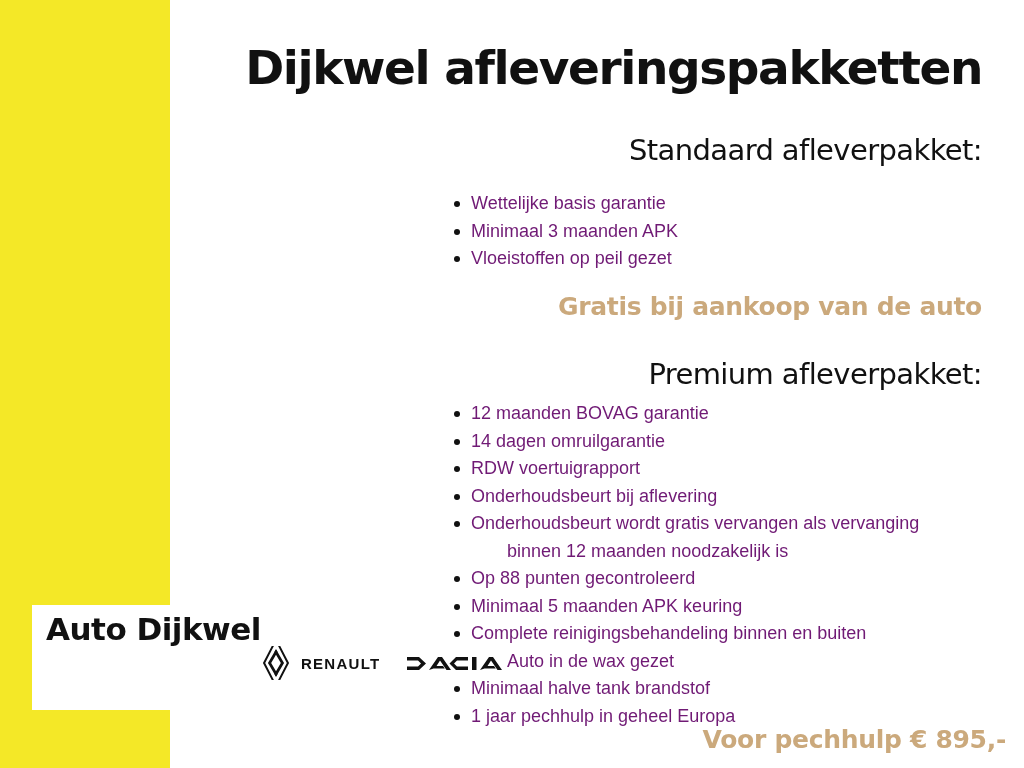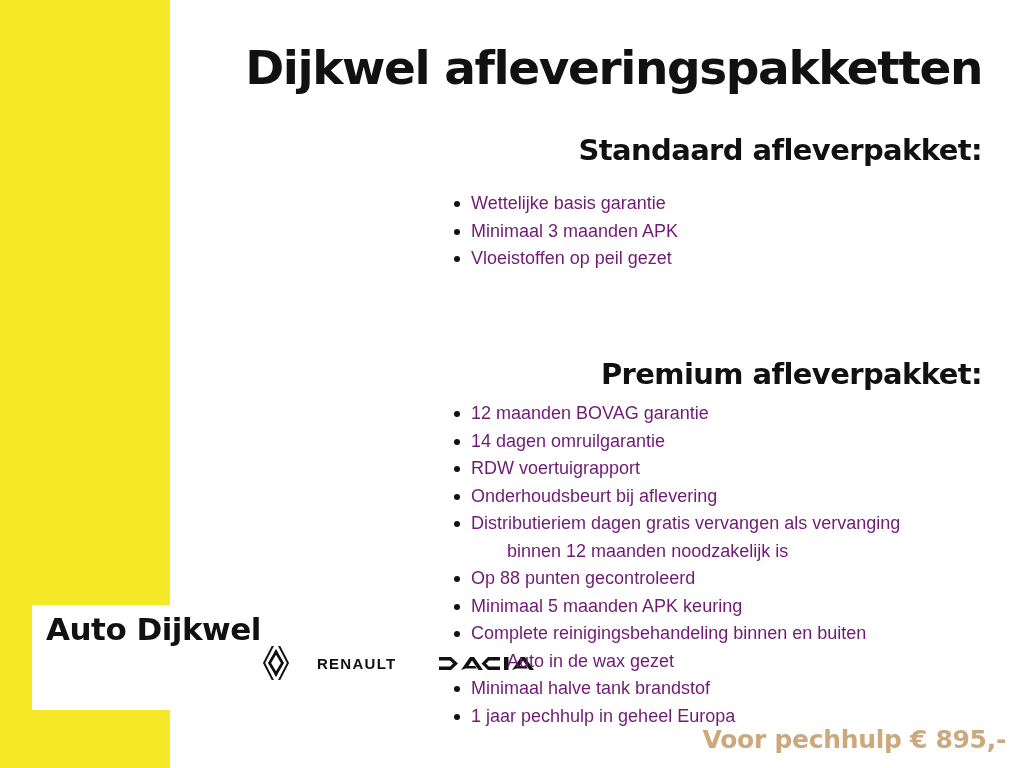--- a/index.html
+++ b/index.html
@@ -60,21 +60,21 @@
   .logo-rule {
     margin-top: 4px;
     height: 9px;
     width: 245px;
     background: #f4e827;
   }
   .logo-brands {
     margin-top: 9px;
     display: flex;
     align-items: center;
-    gap: 26px;
+    gap: 10px;
   }
   .renault-diamond {
     width: 30px;
     height: 36px;
     flex: 0 0 auto;
     display: block;
   }
   .renault-word {
     font-family: "Liberation Sans", sans-serif;
     font-weight: bold;
@@ -106,21 +106,21 @@
     font-size: 47px;
     letter-spacing: -1.4px;
     color: #111111;
     text-align: right;
     white-space: nowrap;
     line-height: 1.1;
   }
 
   .section-heading {
     font-family: "DejaVu Sans", sans-serif;
-    font-weight: bold;
+    font-weight: normal;
     font-size: 29px;
     letter-spacing: -0.6px;
     color: #111111;
     text-align: center;
     white-space: nowrap;
     line-height: 1.15;
   }
 
   .tagline {
     font-family: "DejaVu Sans", sans-serif;
@@ -205,38 +205,39 @@
     <div class="main-title">Dijkwel afleveringspakketten</div>
 
     <div class="section-heading standard-heading">Standaard afleverpakket:</div>
 
     <ul class="bullet-list standard-items">
       <li><span>Wettelijke basis garantie</span></li>
       <li><span>Minimaal 3 maanden APK</span></li>
       <li><span>Vloeistoffen op peil gezet</span></li>
     </ul>
 
+    <div class="tagline tagline-standard">Gratis bij aankoop van de auto</div>
 
     <div class="section-heading premium-heading">Premium afleverpakket:</div>
 
     <ul class="bullet-list premium-items">
       <li>
         <span>12 maanden BOVAG garantie</span>
       </li>
       <li>
         <span>14 dagen omruilgarantie</span>
       </li>
       <li>
         <span>RDW voertuigrapport</span>
       </li>
       <li>
         <span>Onderhoudsbeurt bij aflevering</span>
       </li>
       <li>
-        <span>Distributieriem dagen gratis vervangen als vervanging</span>
+        <span>Onderhoudsbeurt wordt gratis vervangen als vervanging</span>
         <span class="cont-line">binnen 12 maanden noodzakelijk is</span>
       </li>
       <li>
         <span>Op 88 punten gecontroleerd</span>
       </li>
       <li>
         <span>Minimaal 5 maanden APK keuring</span>
       </li>
       <li>
         <span>Complete reinigingsbehandeling binnen en buiten</span>

